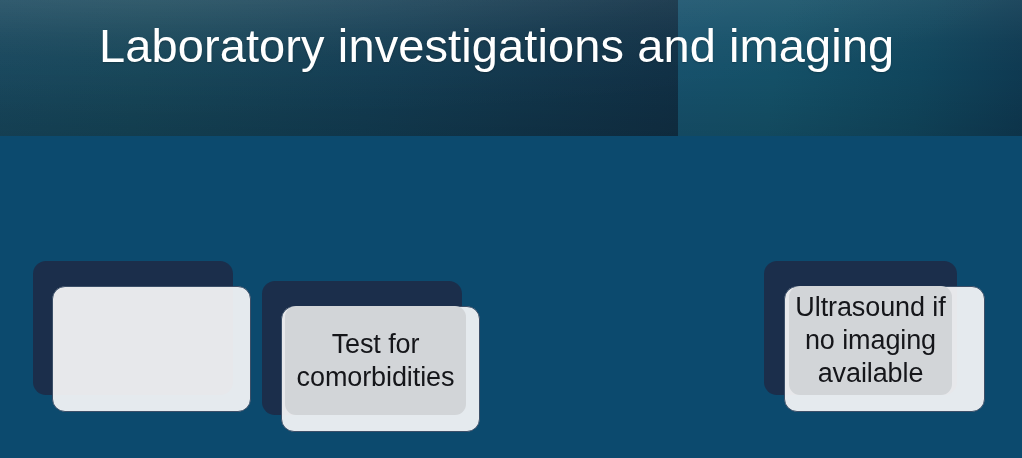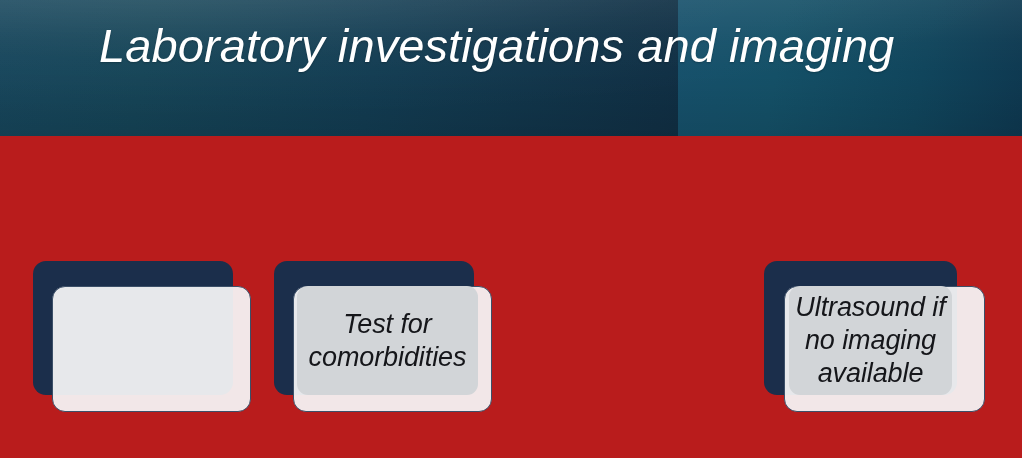--- a/index.html
+++ b/index.html
@@ -11,22 +11,21 @@
   body {
     font-family: "Liberation Sans", sans-serif;
     -webkit-font-smoothing: antialiased;
   }
 
   .slide {
     position: relative;
     width: 1022px;
     height: 458px;
     overflow: hidden;
-    background: #b91c1c;
-    font-style: italic;
+    background: #0c4a6e;
   }
 
   
   .header {
     position: absolute;
     left: 0;
     top: 0;
     width: 1022px;
     height: 136px;
     overflow: hidden;
@@ -141,21 +140,21 @@
     line-height: 33px;
     font-weight: 400;
     color: #15161a;
     text-align: center;
     letter-spacing: -0.1px;
     white-space: pre-line;
   }
 
   
   .cg-1 { left: 33px; }
-  .cg-2 { left: 274px; }
+  .cg-2 { left: 262px; margin-top: 20px; }
   .cg-3 { left: 516px; }
   .cg-4 { left: 764px; }
 
   
   .cg-4 .card-back  { width: 193px; }
   .cg-4 .card-front { width: 201px; left: 20px; }
   .cg-4 .card-panel { left: 25px; width: 163px; }
 </style>
 </head>
 <body>

